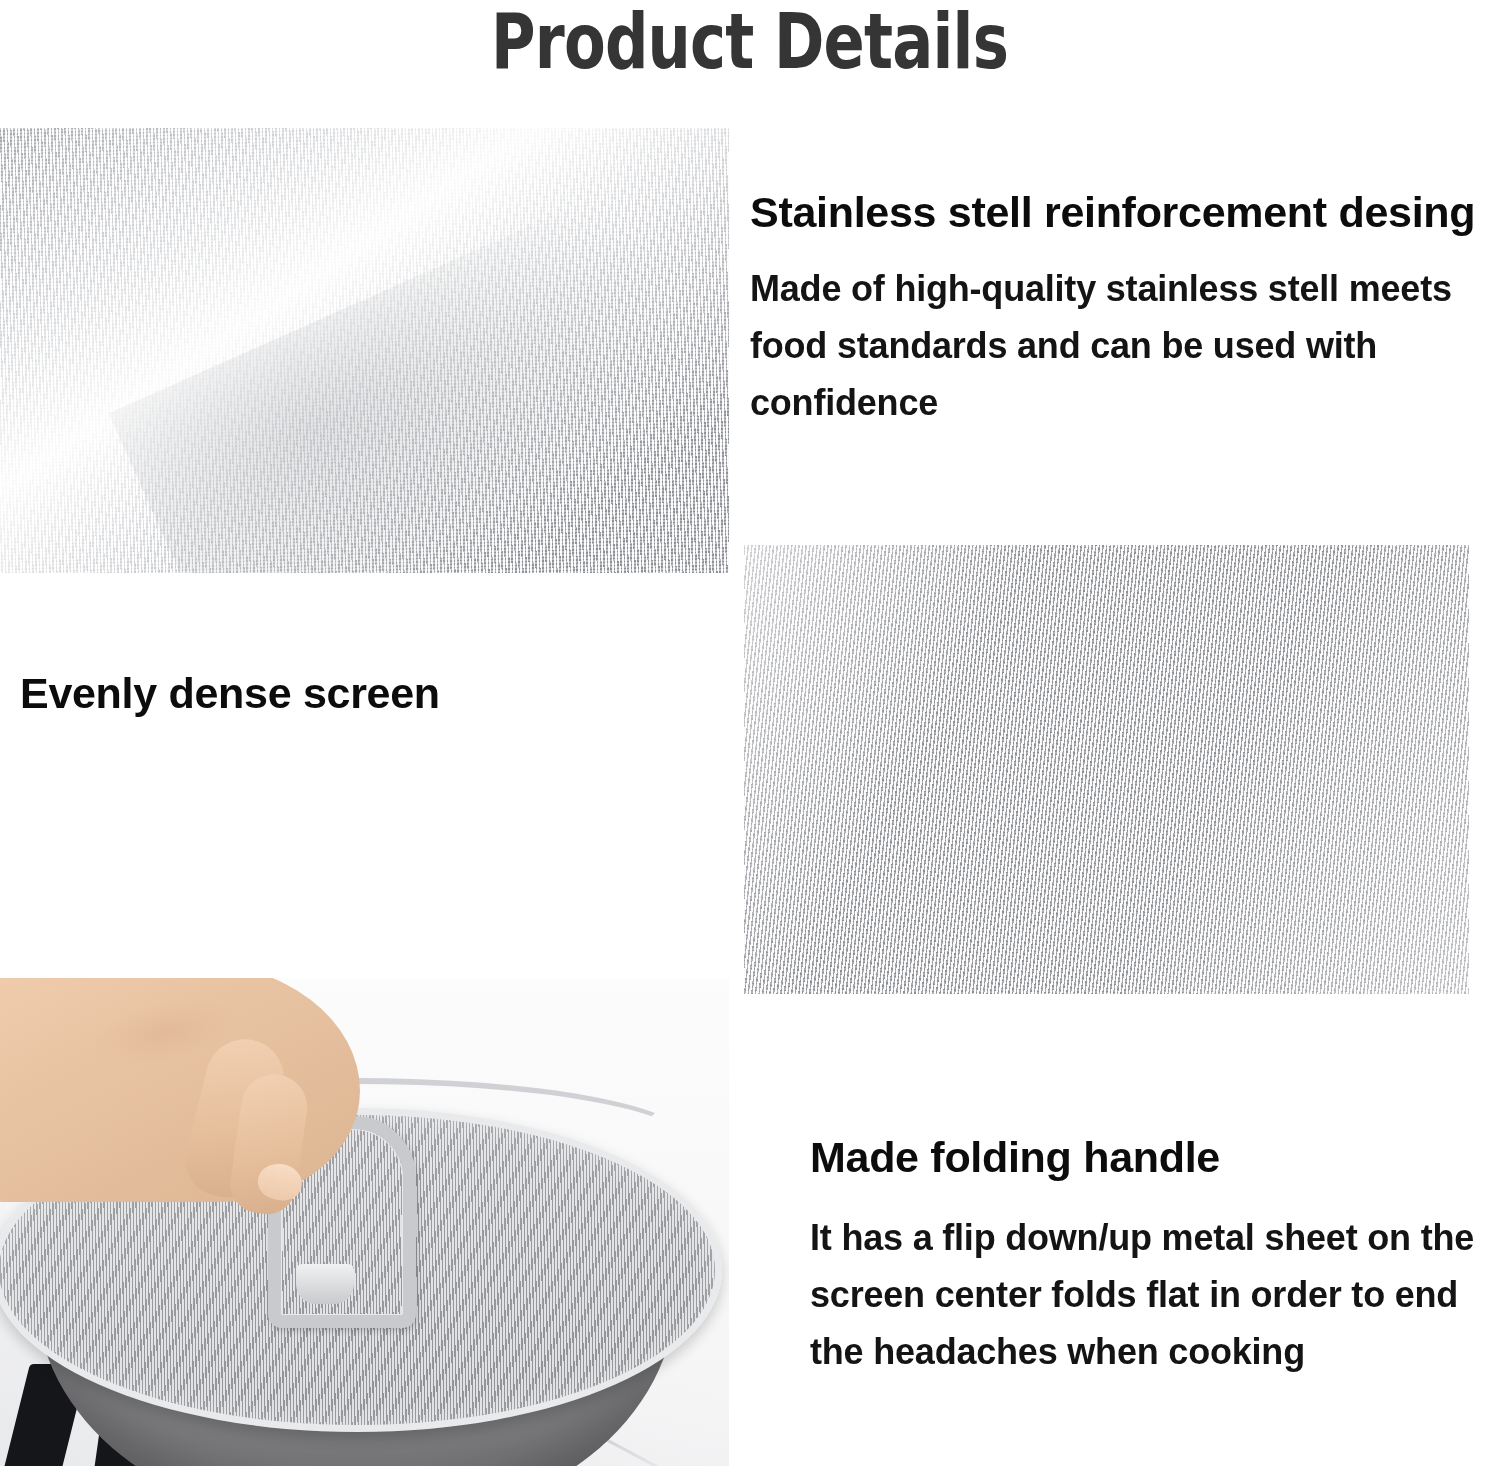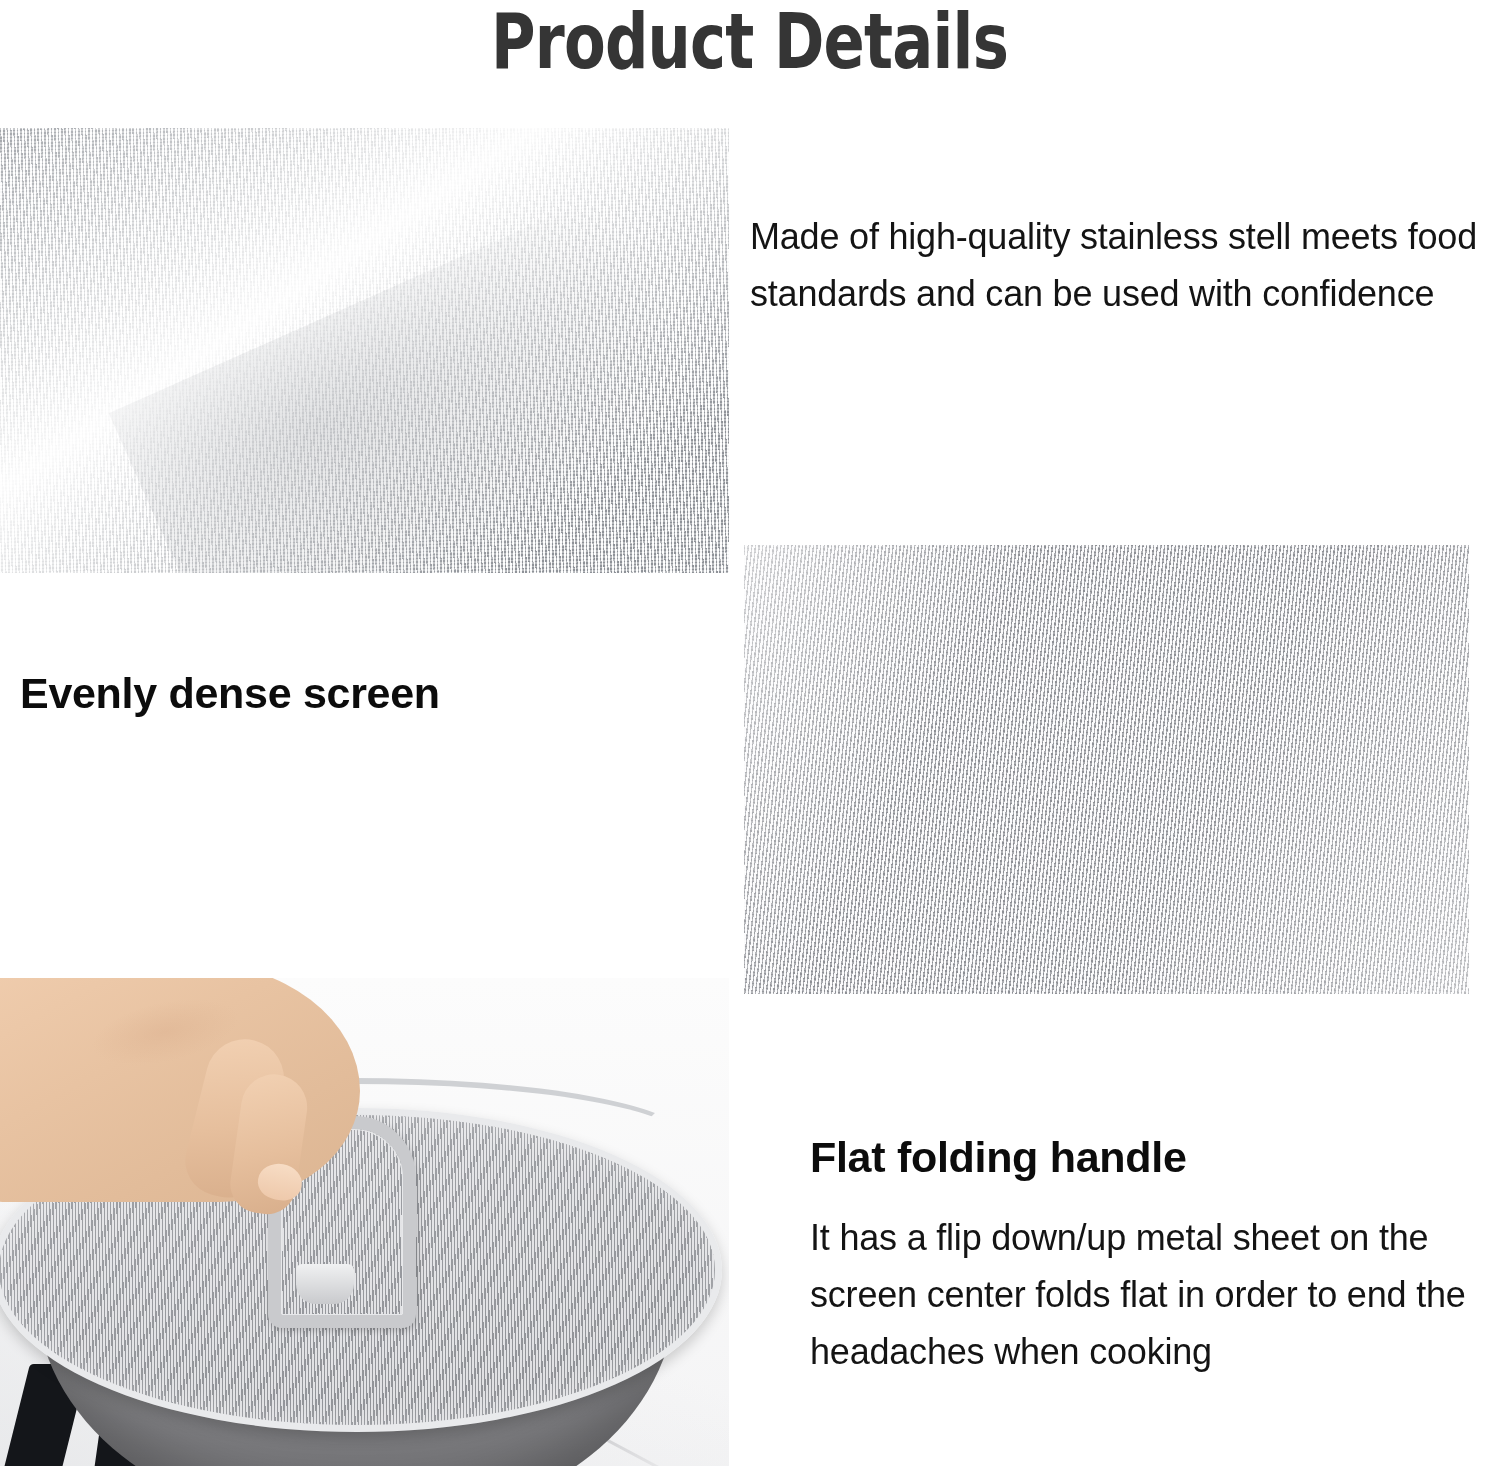--- a/index.html
+++ b/index.html
@@ -40,21 +40,21 @@
   .txt-head {
     font-size: 43px;
     font-weight: bold;
     color: #0c0c0c;
     line-height: 51px;
     letter-spacing: -0.3px;
     margin: 0;
   }
   .txt-body {
     font-size: 36px;
-    font-weight: normal;
+    font-weight: bold;
     color: #141414;
     line-height: 57px;
     letter-spacing: -0.2px;
     margin: 0;
   }
   .gap { height: 22px; }
 
   #block-stainless { left: 750px; top: 186px; width: 745px; }
   #block-stainless .txt-head { line-height: 52px; }
   #block-evenly { left: 20px; top: 668px; width: 680px; }
@@ -253,20 +253,21 @@
 
 <div id="page-title">Product Details</div>
 
 <div class="photo" id="photo-mesh-screen">
   <div class="disc"></div>
   <div class="rim-shine"></div>
   <div class="soft-shadow"></div>
 </div>
 
 <div class="txt-block" id="block-stainless">
+  <p class="txt-head">Stainless stell reinforcement desing</p>
   <div class="gap"></div>
   <p class="txt-body">Made of high-quality stainless stell meets food standards and can be used with confidence</p>
 </div>
 
 <div class="txt-block" id="block-evenly">
   <p class="txt-head">Evenly dense screen</p>
   <div class="gap"></div>
 </div>
 
 <div class="photo" id="photo-mesh-swatch">
@@ -303,16 +304,16 @@
 
   <div class="hand">
     <div class="knuckle"></div>
   </div>
   <div class="finger f1"></div>
   <div class="finger f2"></div>
   <div class="nail"></div>
 </div>
 
 <div class="txt-block" id="block-flat">
-  <p class="txt-head">Flat folding handle</p>
+  <p class="txt-head">Made folding handle</p>
   <div class="gap"></div>
   <p class="txt-body">It has a flip down/up metal sheet on the screen center folds flat in order to end the headaches when cooking</p>
 </div>
 
 </body></html>

